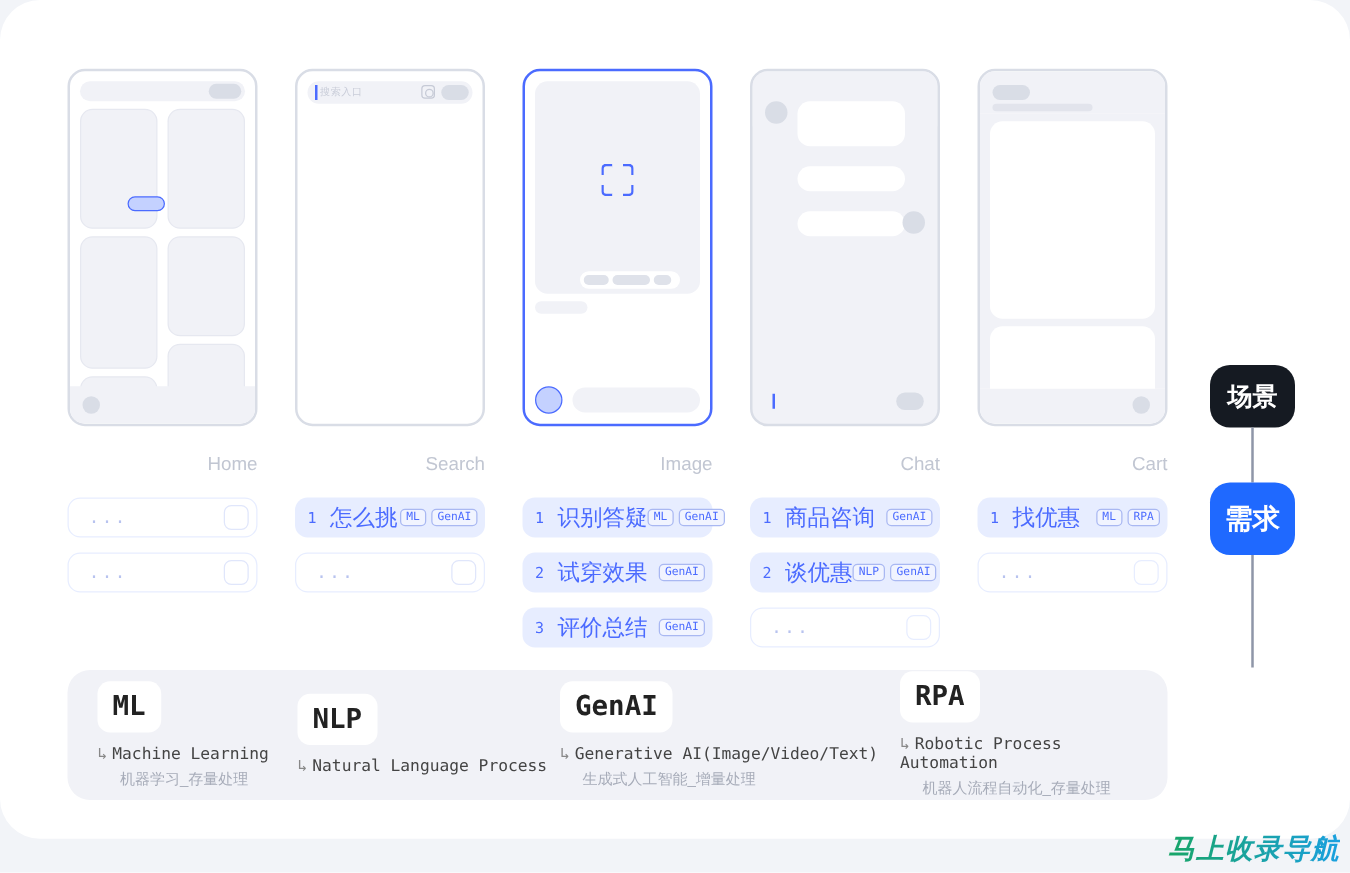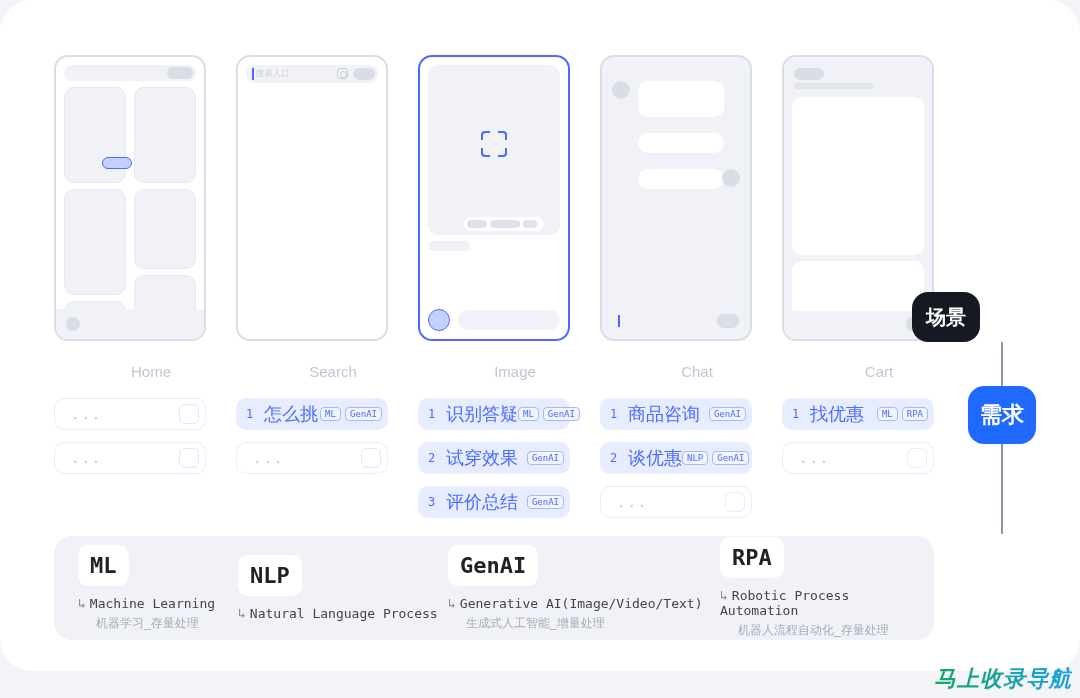--- a/index.html
+++ b/index.html
@@ -8,21 +8,21 @@
 
   .canvas {
     position: absolute;
     left: 0; top: 0; width: 1080px; height: 671px;
     background: #ffffff;
     border-radius: 32px;
   }
 
   
   .phone-row { position: absolute; left: 54px; top: 55px; display: flex; gap: 30px; }
-  .phone-col { width: 152px; display: flex; flex-direction: column; align-items: center; }
+  .phone-col { width: 152px; display: flex; flex-direction: column; align-items: flex-end; }
   .phone {
     width: 152px; height: 286px;
     border: 2px solid #d9dde6; border-radius: 14px;
     background: #ffffff; position: relative; overflow: hidden;
   }
   .phone.highlight { border-color: #4b6bff; }
 
   .ph-label {
     margin-top: 22px; color: #c1c6d2; font-size: 15px; font-family: Liberation Sans, sans-serif; margin-left: 42px;
   }
@@ -330,20 +330,20 @@
       <span class="full"><span class="arrow">↳</span><span>Generative AI(Image/Video/Text)</span></span>
       <span class="sub">生成式人工智能_增量处理</span>
     </div>
     <div class="tech t4">
       <span class="abbr">RPA</span>
       <span class="full"><span class="arrow">↳</span><span>Robotic Process Automation</span></span>
       <span class="sub">机器人流程自动化_存量处理</span>
     </div>
   </div>
 
-  <div class="rpill dark" style="left:912px; top:292px;text-align:right;">场景</div>
+  <div class="rpill dark" style="left:968px; top:292px;text-align:right;">场景</div>
   <div class="rline" style="top:342px; height:44px;"></div>
   <div class="rpill blue" style="left:968px; top:386px;">需求</div>
   <div class="rline" style="top:444px; height:90px;"></div>
 
 </div>
 
 <div class="wm">马上收录导航</div>
 
 </body></html>

